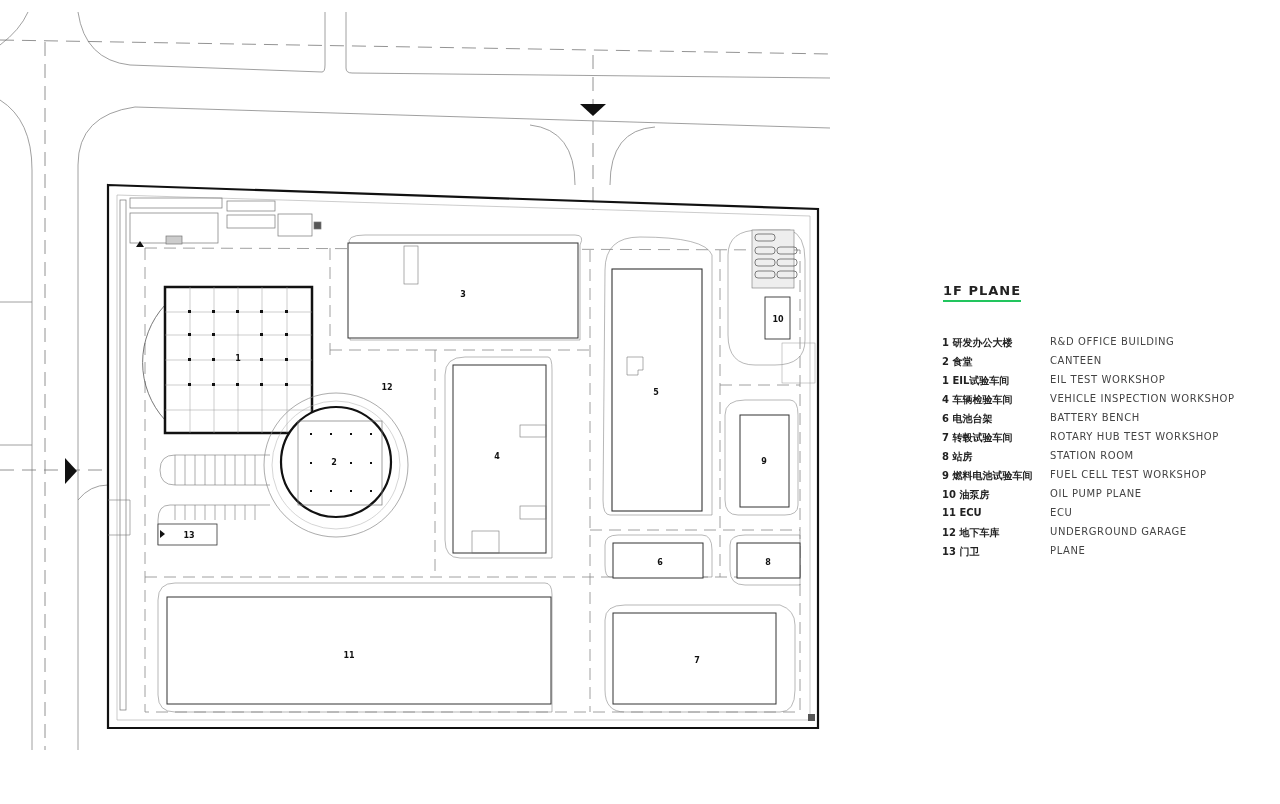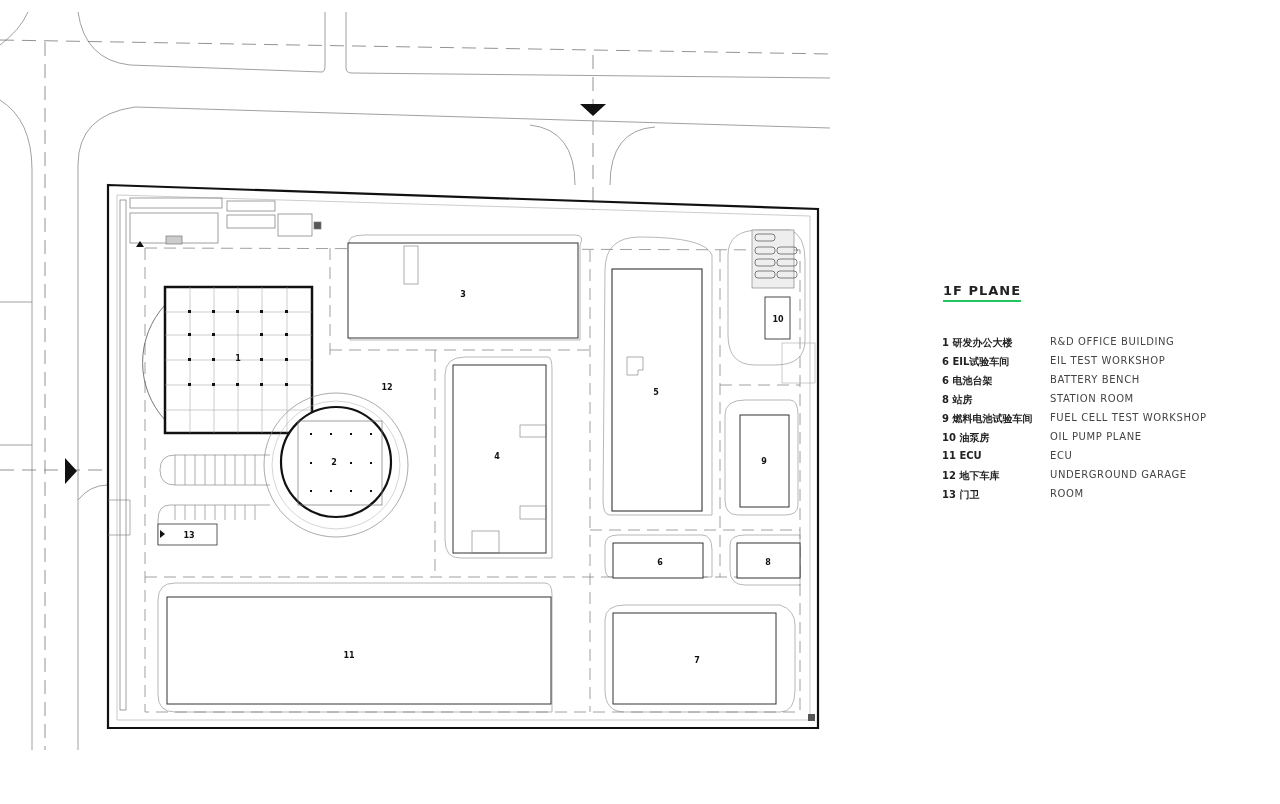--- a/index.html
+++ b/index.html
@@ -217,28 +217,40 @@
 </svg>
 
 <div class="legend">
   <div class="legend-title">1F PLANE</div>
   <div class="legend-list">
     <div class="legend-row">
         <span class="legend-cn">1 研发办公大楼</span>
         <span class="legend-en">R&amp;D OFFICE BUILDING</span>
       </div>
     <div class="legend-row">
-        <span class="legend-cn">6 EIL试验车间</span>
+        <span class="legend-cn">2 食堂</span>
+        <span class="legend-en">CANTEEN</span>
+      </div>
+    <div class="legend-row">
+        <span class="legend-cn">1 EIL试验车间</span>
         <span class="legend-en">EIL TEST WORKSHOP</span>
+      </div>
+    <div class="legend-row">
+        <span class="legend-cn">4 车辆检验车间</span>
+        <span class="legend-en">VEHICLE INSPECTION WORKSHOP</span>
       </div>
     <div class="legend-row">
         <span class="legend-cn">6 电池台架</span>
         <span class="legend-en">BATTERY BENCH</span>
       </div>
     <div class="legend-row">
+        <span class="legend-cn">7 转毂试验车间</span>
+        <span class="legend-en">ROTARY HUB TEST WORKSHOP</span>
+      </div>
+    <div class="legend-row">
         <span class="legend-cn">8 站房</span>
         <span class="legend-en">STATION ROOM</span>
       </div>
     <div class="legend-row">
         <span class="legend-cn">9 燃料电池试验车间</span>
         <span class="legend-en">FUEL CELL TEST WORKSHOP</span>
       </div>
     <div class="legend-row">
         <span class="legend-cn">10 油泵房</span>
         <span class="legend-en">OIL PUMP PLANE</span>
@@ -246,16 +258,16 @@
     <div class="legend-row">
         <span class="legend-cn">11 ECU</span>
         <span class="legend-en">ECU</span>
       </div>
     <div class="legend-row">
         <span class="legend-cn">12 地下车库</span>
         <span class="legend-en">UNDERGROUND GARAGE</span>
       </div>
     <div class="legend-row">
         <span class="legend-cn">13 门卫</span>
-        <span class="legend-en">ROOM</span>
+        <span class="legend-en">PLANE</span>
       </div>
   </div>
 </div>
 
 </body></html>

